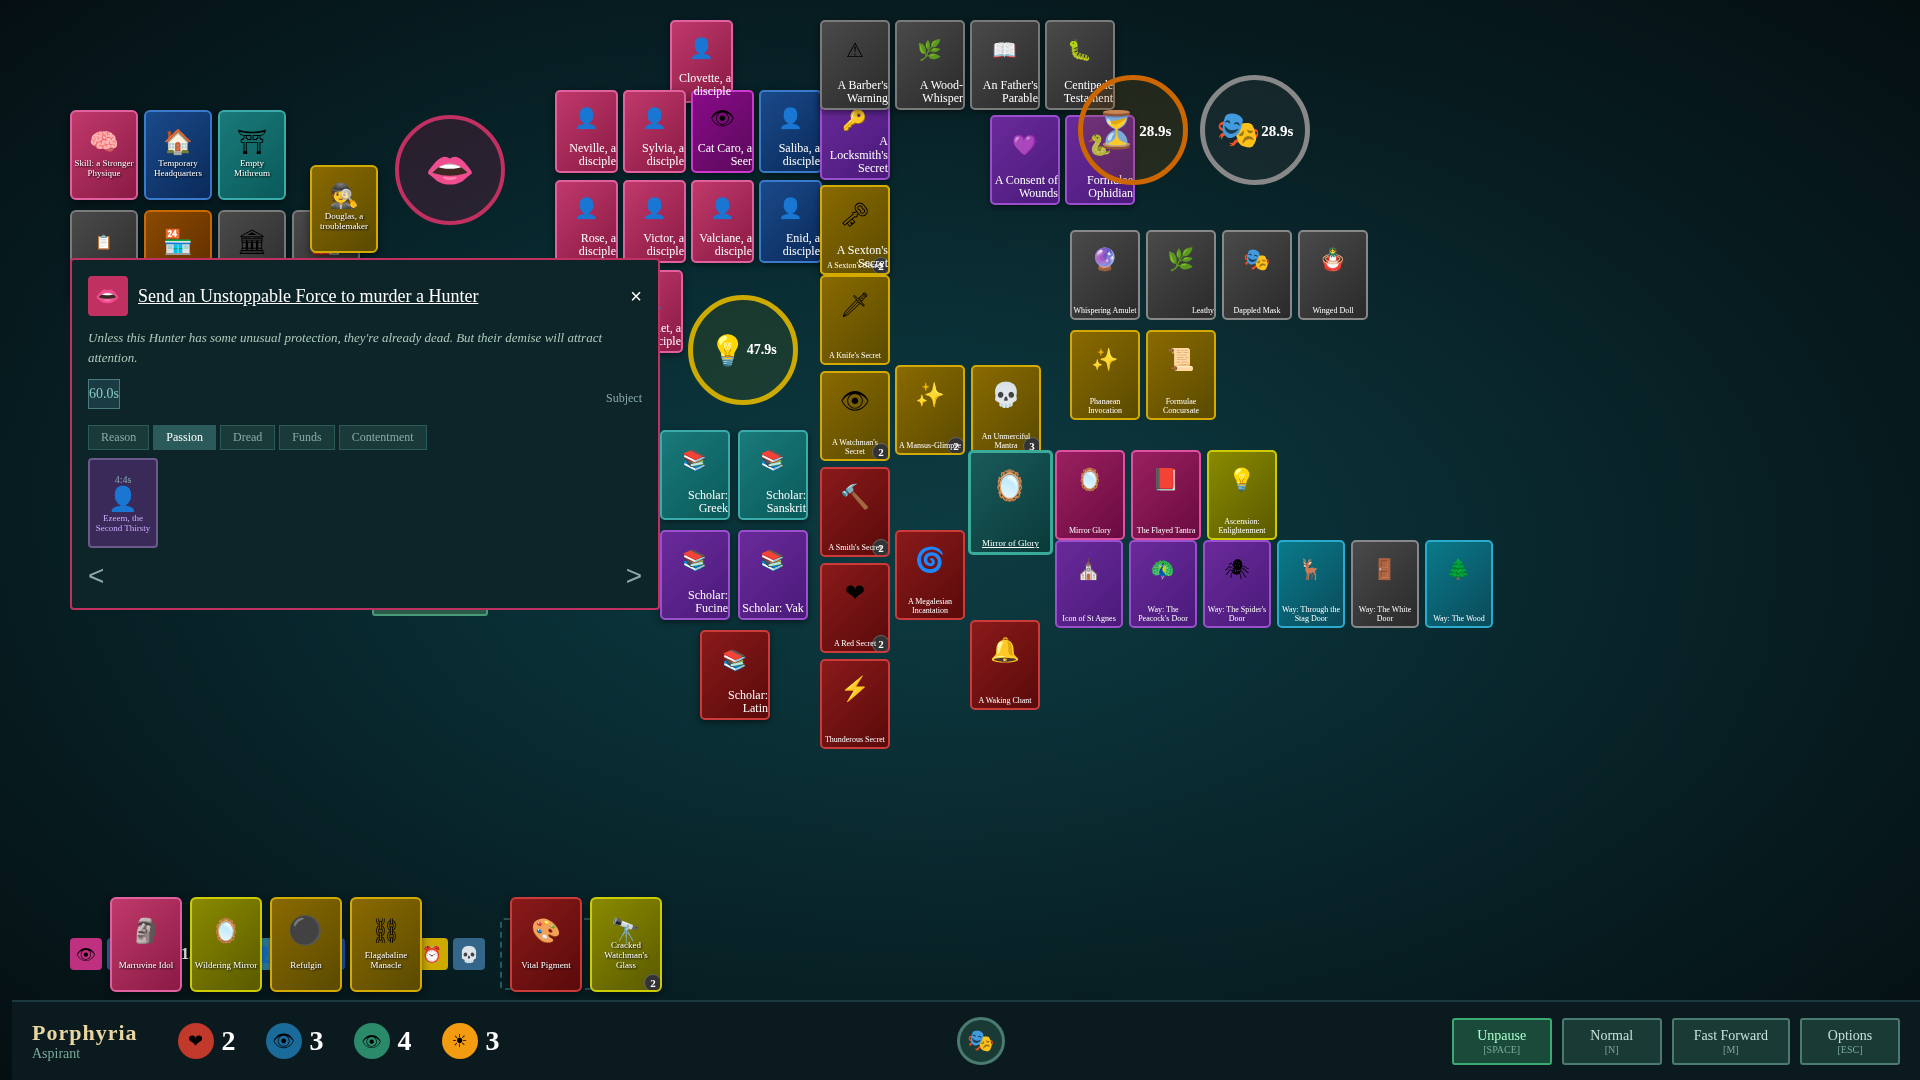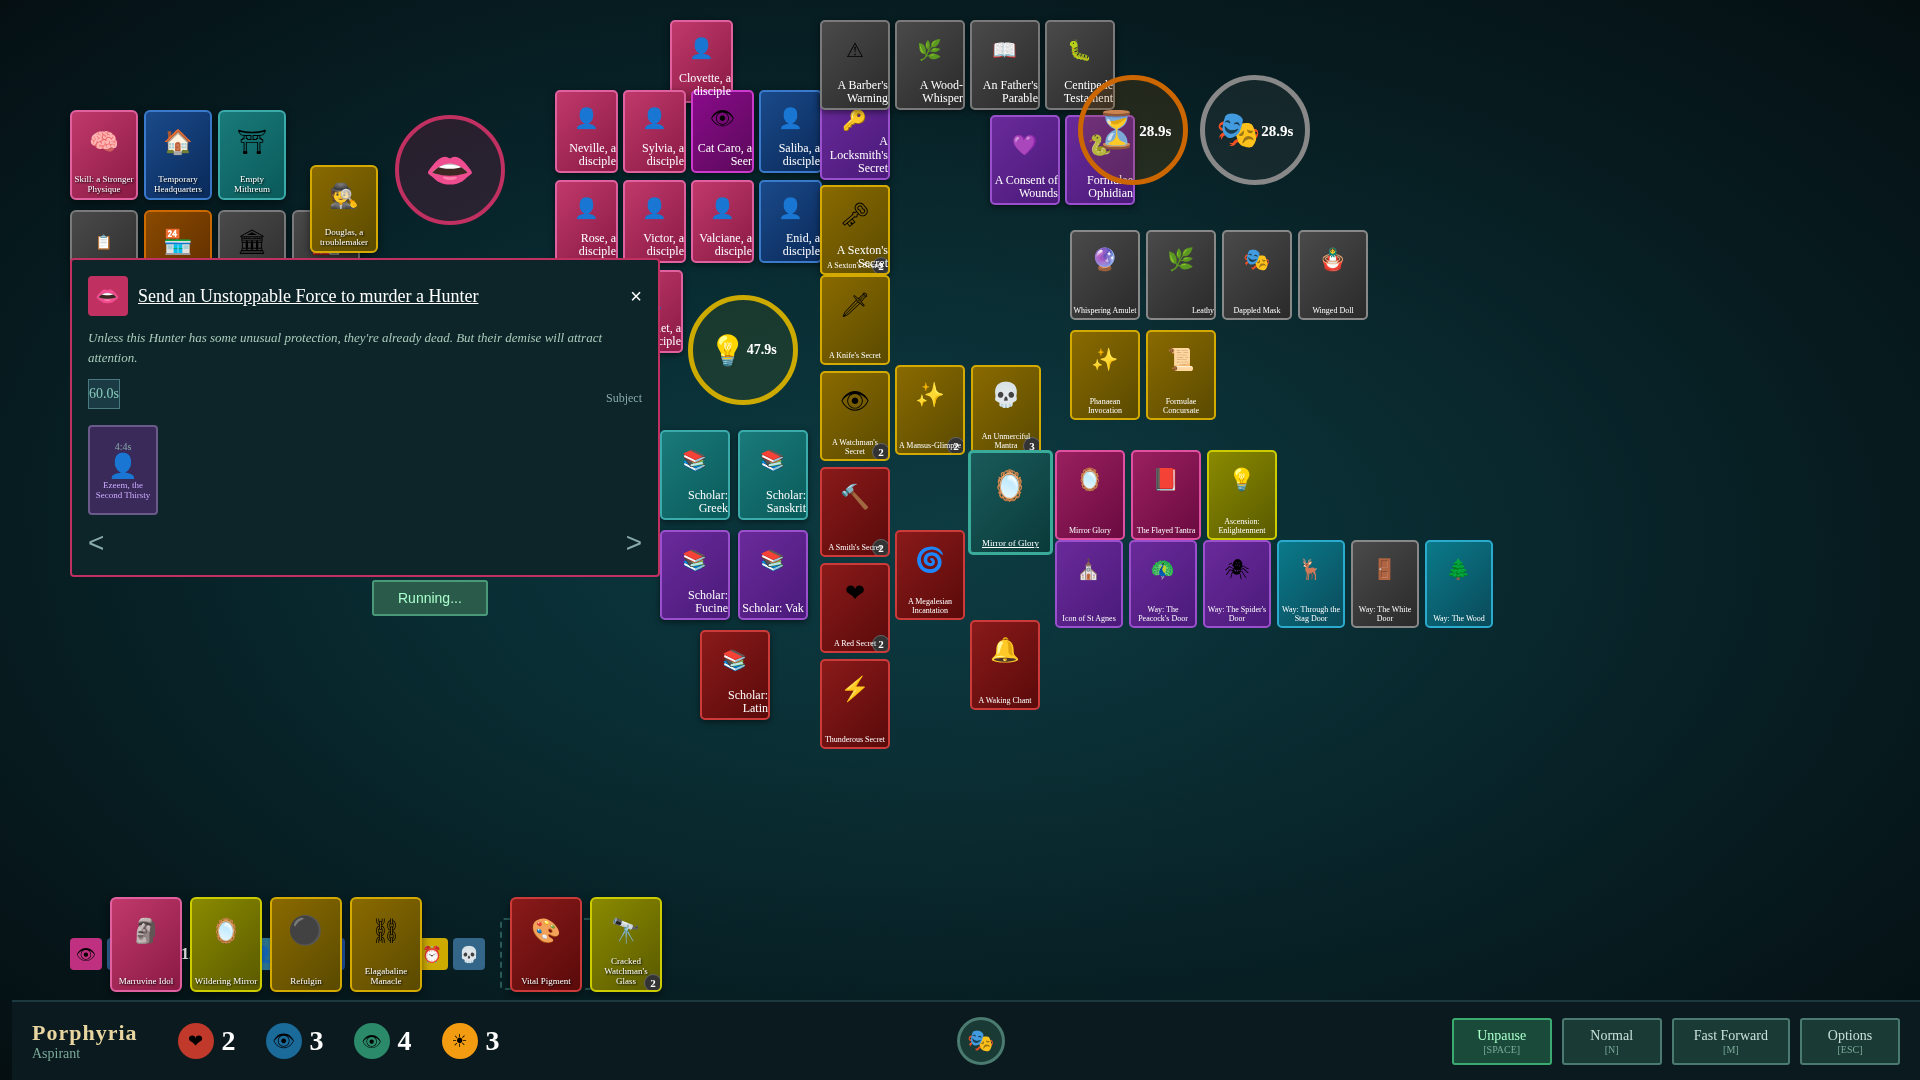--- a/index.html
+++ b/index.html
@@ -138,21 +138,21 @@
 
     .card-label {
       font-size: 9px;
       color: white;
       text-align: center;
       line-height: 1.1;
       padding: 2px 2px 0;
       text-shadow: 1px 1px 2px black;
       z-index: 2;
       position: absolute;
-      bottom: 3px;
+      bottom: 19px;
       width: 100%;
     }
 
     .card-face {
       width: 100%;
       height: 70%;
       display: flex;
       align-items: center;
       justify-content: center;
       font-size: 24px;
@@ -448,20 +448,27 @@
       <div class="modal-title">Send an Unstoppable Force to murder a Hunter</div>
       <button class="modal-close">×</button>
     </div>
     <div class="modal-body">Unless this Hunter has some unusual protection, they're already dead. But their demise will attract attention.</div>
 
     <div style="display:flex; justify-content:space-between; align-items:center; margin-bottom:8px;">
       <div class="modal-timer">60.0s</div>
       <div style="color:#88aaaa; font-size:12px;">Subject</div>
     </div>
 
+    <div class="modal-tabs">
+      <div class="modal-tab">Reason</div>
+      <div class="modal-tab active">Passion</div>
+      <div class="modal-tab">Dread</div>
+      <div class="modal-tab">Funds</div>
+      <div class="modal-tab">Contentment</div>
+    </div>
 
     <div class="modal-subject">
       <div class="subject-card">
         <div style="font-size:10px; color:#88aaaa;">4:4s</div>
         <div style="font-size:24px;">👤</div>
         <div style="font-size:9px; color:#ccaaff; text-align:center;">Ezeem, the Second Thirsty</div>
       </div>
     </div>
 
     <div class="modal-arrows">

